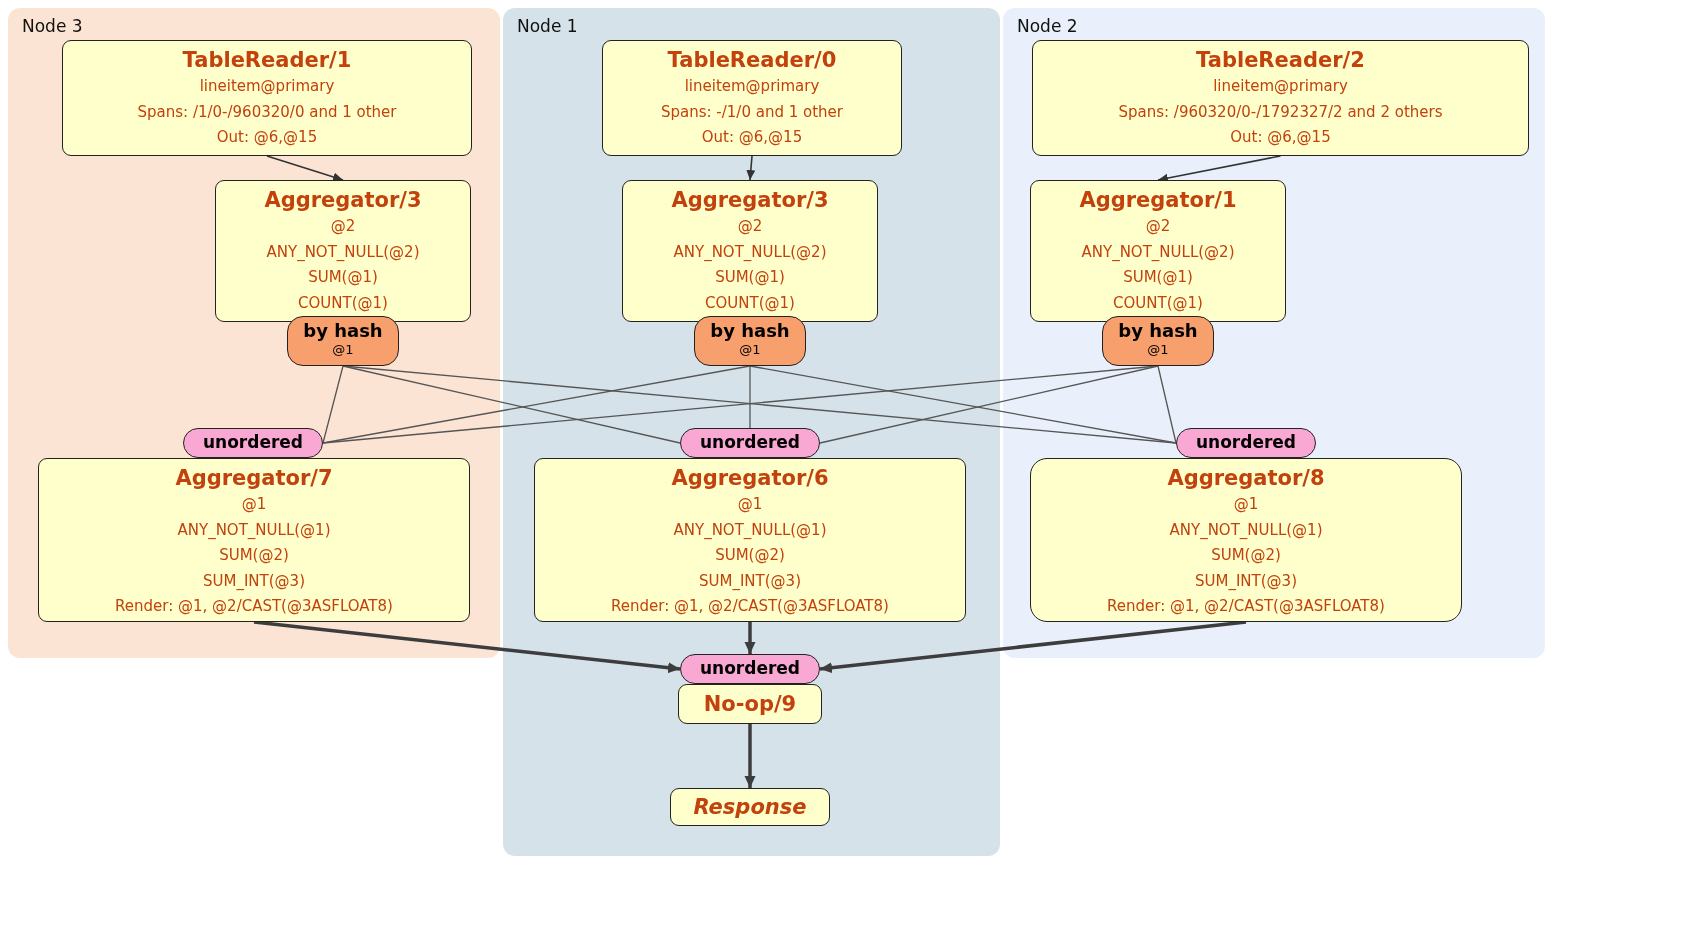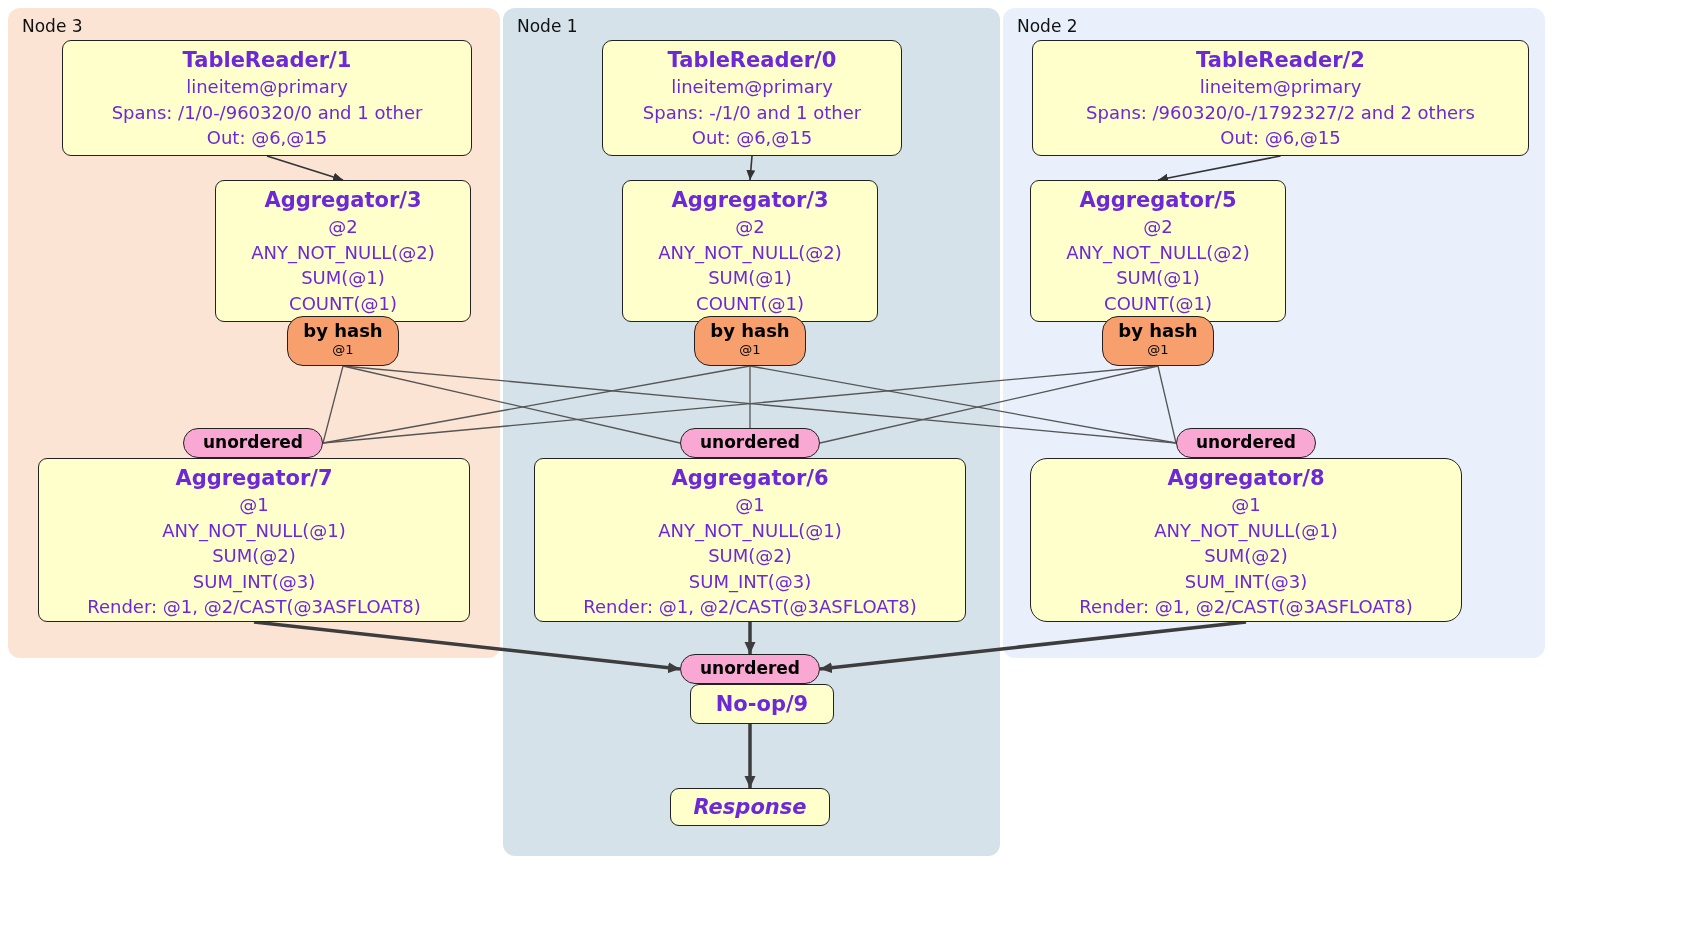--- a/index.html
+++ b/index.html
@@ -8,23 +8,23 @@
 
   .panel { position: absolute; border-radius: 12px; z-index: 0; }
   .panel-label { position: absolute; top: 8px; left: 14px; font-size: 17px; color: #111; }
 
   #edge-layer { position: absolute; left: 0; top: 0; z-index: 1; pointer-events: none; }
   .edge-thin  { stroke: #555555; stroke-width: 1.3; }
   .edge-arrow { stroke: #333333; stroke-width: 1.6; }
   .edge-thick { stroke: #3d3d3d; stroke-width: 3.5; }
 
   .box { position: absolute; background: #ffffcc; border: 1.5px solid #222; border-radius: 9px;
-         z-index: 2; text-align: center; padding-top: 5px; color: #6d28d9; }
+         z-index: 2; text-align: center; padding-top: 5px; color: #c2410c; }
   .box-title { font-size: 21px; font-weight: bold; line-height: 28px; white-space: nowrap; }
-  .box-line  { font-size: 18px; line-height: 25.5px; white-space: nowrap; }
+  .box-line  { font-size: 15px; line-height: 25.5px; white-space: nowrap; }
 
   .pill { position: absolute; z-index: 3; border: 1.5px solid #222; text-align: center; color: #000; }
   .hash-pill { width: 112px; height: 50px; border-radius: 16px; background: #f7a06e; padding-top: 3px; }
   .hash-label { font-size: 18px; font-weight: bold; line-height: 22px; }
   .hash-detail { font-size: 13px; line-height: 16px; }
   .stream-pill { width: 140px; height: 30px; border-radius: 15px; background: #f9a8d4;
                  font-weight: bold; font-size: 17px; line-height: 26px; }
 
   .small-box { display: flex; align-items: center; justify-content: center;
                font-weight: bold; font-size: 21px; padding-top: 0; }
@@ -71,21 +71,21 @@
       <line x1="750" y1="724" x2="750" y2="788" class="edge-thick" marker-end="url(#ah-thick)"></line>
     </svg>
 
   <div class="box" style="left:62px; top:40px; width:410px; height:116px;">
     <div class="box-title">TableReader/1</div>
     <div class="box-line">lineitem@primary</div>
     <div class="box-line">Spans: /1/0-/960320/0 and 1 other</div>
     <div class="box-line">Out: @6,@15</div>
   </div>
 
-  <div class="box" style="left:602px; top:40px; width:300px; height:116px;border-radius:10px;">
+  <div class="box" style="left:602px; top:40px; width:300px; height:116px;">
     <div class="box-title">TableReader/0</div>
     <div class="box-line">lineitem@primary</div>
     <div class="box-line">Spans: -/1/0 and 1 other</div>
     <div class="box-line">Out: @6,@15</div>
   </div>
 
   <div class="box" style="left:1032px; top:40px; width:497px; height:116px;">
     <div class="box-title">TableReader/2</div>
     <div class="box-line">lineitem@primary</div>
     <div class="box-line">Spans: /960320/0-/1792327/2 and 2 others</div>
@@ -102,21 +102,21 @@
 
   <div class="box" style="left:622px; top:180px; width:256px; height:142px;">
     <div class="box-title">Aggregator/3</div>
     <div class="box-line">@2</div>
     <div class="box-line">ANY_NOT_NULL(@2)</div>
     <div class="box-line">SUM(@1)</div>
     <div class="box-line">COUNT(@1)</div>
   </div>
 
   <div class="box" style="left:1030px; top:180px; width:256px; height:142px;">
-    <div class="box-title">Aggregator/5</div>
+    <div class="box-title">Aggregator/1</div>
     <div class="box-line">@2</div>
     <div class="box-line">ANY_NOT_NULL(@2)</div>
     <div class="box-line">SUM(@1)</div>
     <div class="box-line">COUNT(@1)</div>
   </div>
 
   <div class="box" style="left:38px; top:458px; width:432px; height:164px;">
     <div class="box-title">Aggregator/7</div>
     <div class="box-line">@1</div>
     <div class="box-line">ANY_NOT_NULL(@1)</div>
@@ -136,21 +136,21 @@
 
   <div class="box" style="left:1030px; top:458px; width:432px; height:164px;border-radius:17px;">
     <div class="box-title">Aggregator/8</div>
     <div class="box-line">@1</div>
     <div class="box-line">ANY_NOT_NULL(@1)</div>
     <div class="box-line">SUM(@2)</div>
     <div class="box-line">SUM_INT(@3)</div>
     <div class="box-line">Render: @1, @2/CAST(@3ASFLOAT8)</div>
   </div>
 
-  <div class="box small-box" style="left:678px; top:684px; width:144px; height:40px;margin-left:12px;">
+  <div class="box small-box" style="left:678px; top:684px; width:144px; height:40px;">
     <div>No-op/9</div>
   </div>
 
   <div class="box small-box" style="left:670px; top:788px; width:160px; height:38px;font-style:italic;">
     <div>Response</div>
   </div>
 
   <div class="pill hash-pill" style="left:287px; top:316px;">
     <div class="hash-label">by hash</div>
     <div class="hash-detail">@1</div>

